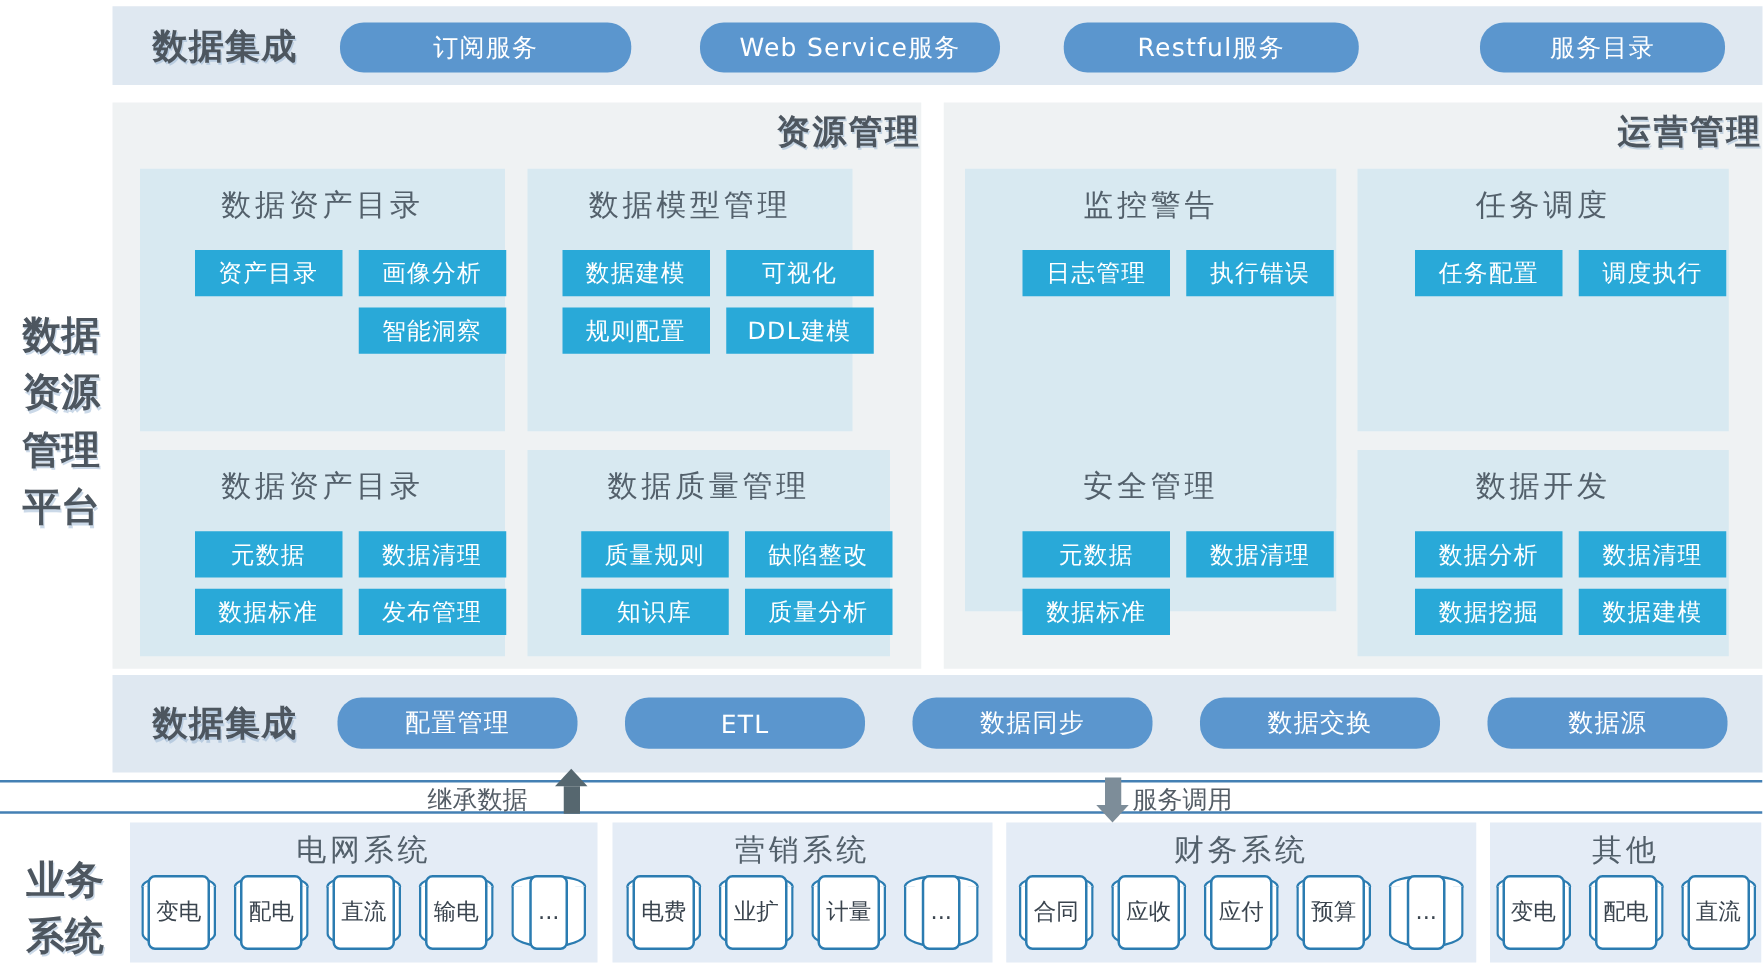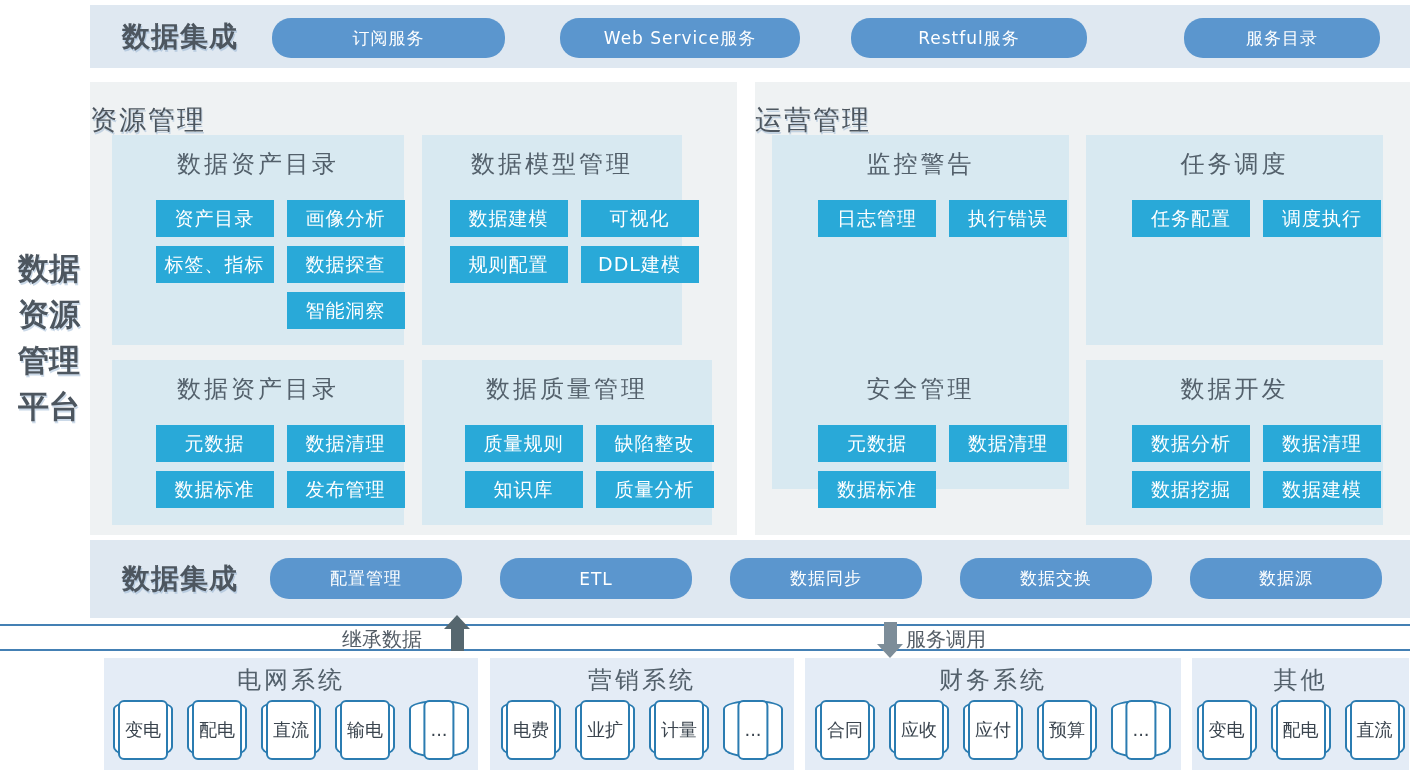--- a/index.html
+++ b/index.html
@@ -10,32 +10,32 @@
   *{margin:0;padding:0;box-sizing:border-box;}
   body{background:#fff;font-family:"DejaVu Sans","Liberation Sans",sans-serif;}
   .stage{position:relative;width:1410px;height:777px;background:#fff;overflow:hidden;}
 
   .bar{position:absolute;left:90px;width:1394px;background:var(--bar-bg);}
   .bar.top{top:5px;height:63px;}
   .bar.bottom{top:540px;height:78px;}
   .bar-label{position:absolute;left:32px;top:50%;transform:translateY(-50%);
     font-size:28px;font-weight:bold;color:var(--ink);letter-spacing:1px;
     text-shadow:1px 2px 0 rgba(140,170,205,.45);}
-  .bar-btn{position:absolute;background:var(--steel);color:#fff;font-size:17px;
+  .bar-btn{position:absolute;background:var(--steel);color:#fff;font-size:20px;
     display:flex;align-items:center;justify-content:center;letter-spacing:1px;border-radius:19px;}
   .bar.top .bar-btn{top:13px;height:40px;}
   .bar.bottom .bar-btn{top:18px;height:41px;}
 
   .platform-label{position:absolute;left:8px;top:245px;width:82px;text-align:center;
     font-size:31px;font-weight:bold;color:var(--ink);line-height:46px;
     text-shadow:1px 2px 0 rgba(140,170,205,.45);}
 
   .section{position:absolute;top:82px;height:453px;background:var(--section-bg);}
-  .section-title{text-align:left;font-size:27px;font-weight:normal;color:var(--ink);
-    padding-top:20px;letter-spacing:2px;text-shadow:1px 2px 0 rgba(140,170,205,.45);}
+  .section-title{text-align:right;font-size:27px;font-weight:bold;color:var(--ink);
+    padding-top:5px;letter-spacing:2px;text-shadow:1px 2px 0 rgba(140,170,205,.45);}
   .panel{position:absolute;background:var(--panel-bg);}
   .panel-title{text-align:center;font-size:24px;color:#53606b;margin-top:13px;letter-spacing:3px;}
   .panel-rows{margin-top:20px;}
   .panel-row{display:flex;justify-content:center;gap:13px;margin-bottom:9px;margin-left:44px;}
   .feat-btn{min-width:118px;height:37px;padding:0 7px;background:var(--cyan);color:#fff;
     font-size:19px;display:flex;align-items:center;justify-content:center;letter-spacing:1px;}
   .feat-spacer{min-width:118px;height:37px;visibility:hidden;}
 
   .divider{position:absolute;left:0;top:624px;width:1410px;height:27px;background:#fff;
     border-top:2px solid var(--line);border-bottom:2px solid var(--line);}
@@ -93,24 +93,20 @@
     <div class="section-title">资源管理</div>
     <div id="panels-0">
         <div class="panel" style="left: 22px; top: 53px; width: 292px; height: 210px;">
           <div class="panel-title">数据资产目录</div>
           <div class="panel-rows">
             <div class="panel-row">
               <div class="feat-btn">资产目录</div>
               <div class="feat-btn">画像分析</div>
             </div>
             <div class="panel-row">
-              <div class="feat-btn">标签、指标</div>
-              <div class="feat-btn">数据探查</div>
-            </div>
-            <div class="panel-row">
               <div class="feat-spacer"></div>
               <div class="feat-btn">智能洞察</div>
             </div>
           </div>
         </div>
         <div class="panel" style="left: 332px; top: 53px; width: 260px; height: 210px;">
           <div class="panel-title">数据模型管理</div>
           <div class="panel-rows">
             <div class="panel-row">
               <div class="feat-btn">数据建模</div>
@@ -217,20 +213,24 @@
   <div class="arrow up">
     <div class="head-up"></div>
       <div class="stem-up"></div>
   </div>
   <div class="arrow down">
     <div class="stem-down"></div>
       <div class="head-down"></div>
   </div>
   <span class="flow-label down">服务调用</span>
 
+  <div class="biz-label" id="biz-label">
+      <div>业务</div>
+      <div>系统</div>
+    </div>
   <div id="biz-groups">
       <div class="biz-group" style="left: 104px; width: 374px;">
         <div class="biz-title">电网系统</div>
         <div class="cyl-row">
           <div class="cyl">
             <div class="cyl-top"></div>
             <div class="cyl-body"></div>
             <div class="cyl-label">变电</div>
           </div>
           <div class="cyl">

